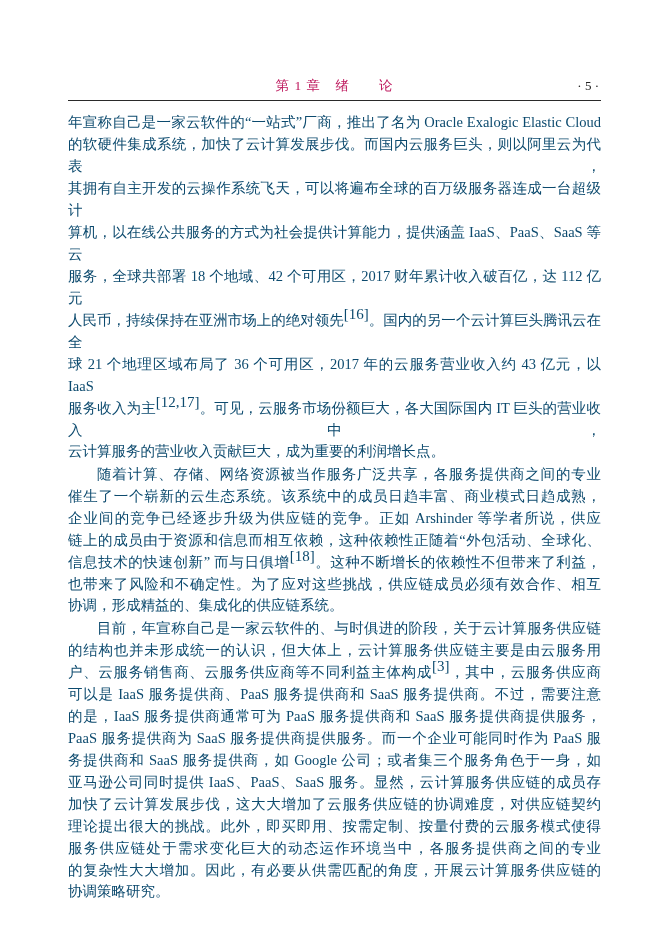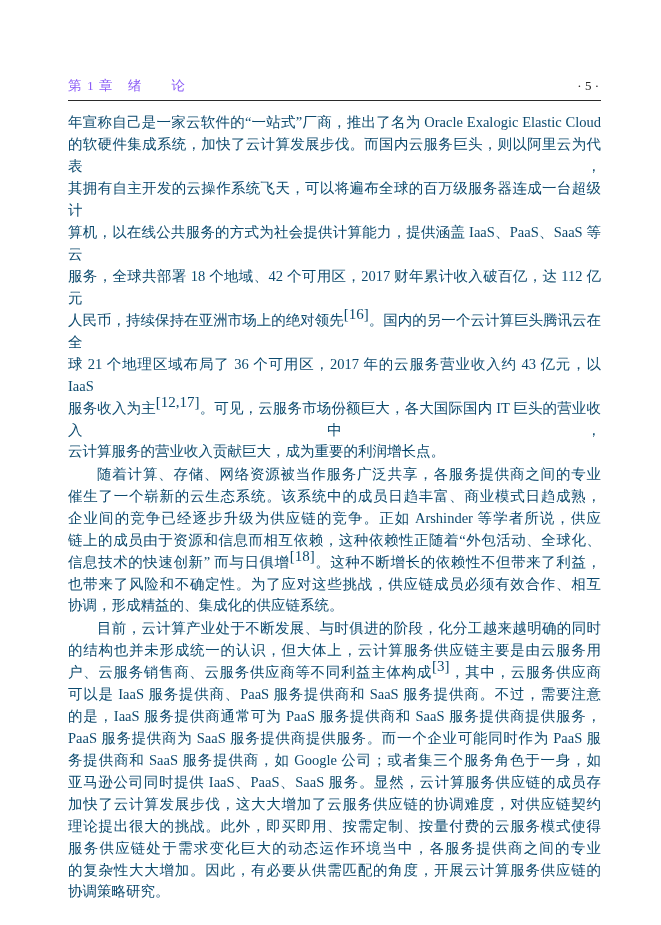--- a/index.html
+++ b/index.html
@@ -16,25 +16,25 @@
   }
   
   .running-head {
     position: absolute;
     left: 68px; right: 60px; top: 74px;
     height: 26px;
     border-bottom: 1.5px solid #2a2a2a;
   }
   .chapter-title {
     position: absolute; left: 0; right: 0; top: 3px;
-    text-align: left;
+    text-align: center;
     font-size: 13.5px;
     letter-spacing: 1px;
     white-space: pre;
-    color: #8b5cf6;
+    color: #be185d;
   }
   .page-number {
     position: absolute; right: 2px; top: 4px;
     font-size: 13px;
     color: #222;
     white-space: pre;
   }
   
   .text-body {
     position: absolute;
@@ -83,21 +83,21 @@
       <div class="text-line">球 21 个地理区域布局了 36 个可用区，2017 年的云服务营业收入约 43 亿元，以 IaaS</div>
       <div class="text-line">服务收入为主<sup>[12,17]</sup>。可见，云服务市场份额巨大，各大国际国内 IT 巨头的营业收入中，</div>
       <div class="text-line para-end">云计算服务的营业收入贡献巨大，成为重要的利润增长点。</div>
       <div class="text-line indent">随着计算、存储、网络资源被当作服务广泛共享，各服务提供商之间的专业</div>
       <div class="text-line">催生了一个崭新的云生态系统。该系统中的成员日趋丰富、商业模式日趋成熟，</div>
       <div class="text-line">企业间的竞争已经逐步升级为供应链的竞争。正如 Arshinder 等学者所说，供应</div>
       <div class="text-line">链上的成员由于资源和信息而相互依赖，这种依赖性正随着“外包活动、全球化、</div>
       <div class="text-line">信息技术的快速创新” 而与日俱增<sup>[18]</sup>。这种不断增长的依赖性不但带来了利益，</div>
       <div class="text-line">也带来了风险和不确定性。为了应对这些挑战，供应链成员必须有效合作、相互</div>
       <div class="text-line para-end">协调，形成精益的、集成化的供应链系统。</div>
-      <div class="text-line indent">目前，云计算产业处于不断发展、与时俱进的阶段，化分工越来越明确的同时</div>
+      <div class="text-line indent">目前，年宣称自己是一家云软件的、与时俱进的阶段，关于云计算服务供应链</div>
       <div class="text-line">的结构也并未形成统一的认识，但大体上，云计算服务供应链主要是由云服务用</div>
       <div class="text-line">户、云服务销售商、云服务供应商等不同利益主体构成<sup>[3]</sup>，其中，云服务供应商</div>
       <div class="text-line">可以是 IaaS 服务提供商、PaaS 服务提供商和 SaaS 服务提供商。不过，需要注意</div>
       <div class="text-line">的是，IaaS 服务提供商通常可为 PaaS 服务提供商和 SaaS 服务提供商提供服务，</div>
       <div class="text-line">PaaS 服务提供商为 SaaS 服务提供商提供服务。而一个企业可能同时作为 PaaS 服</div>
       <div class="text-line">务提供商和 SaaS 服务提供商，如 Google 公司；或者集三个服务角色于一身，如</div>
       <div class="text-line">亚马逊公司同时提供 IaaS、PaaS、SaaS 服务。显然，云计算服务供应链的成员存</div>
       <div class="text-line">加快了云计算发展步伐，这大大增加了云服务供应链的协调难度，对供应链契约</div>
       <div class="text-line">理论提出很大的挑战。此外，即买即用、按需定制、按量付费的云服务模式使得</div>
       <div class="text-line">服务供应链处于需求变化巨大的动态运作环境当中，各服务提供商之间的专业</div>

